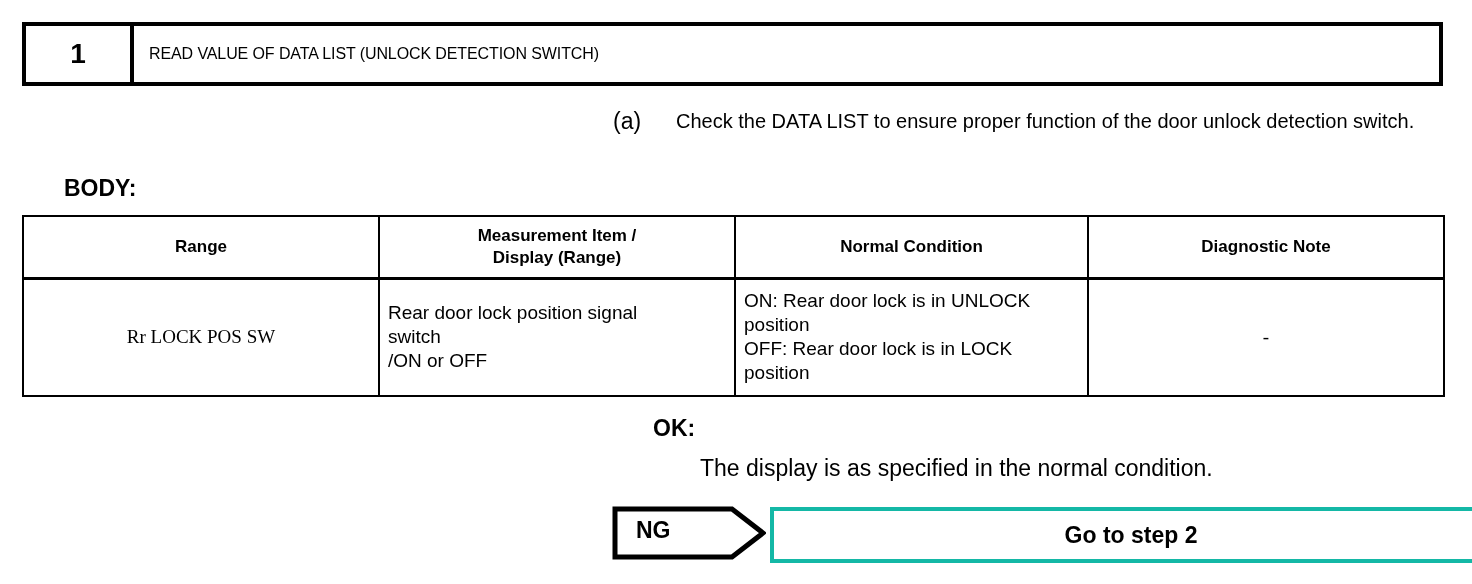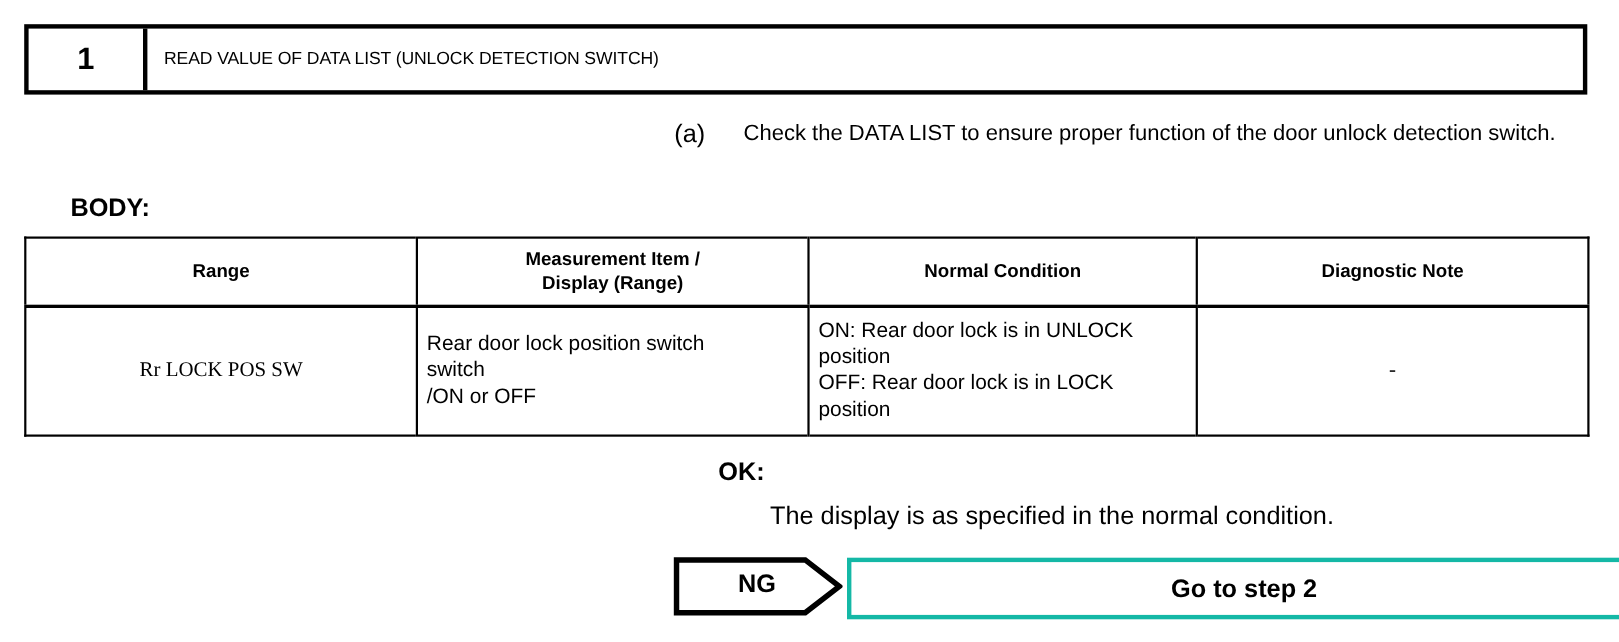--- a/index.html
+++ b/index.html
@@ -160,21 +160,20 @@
     height: 54px;
   }
   .ng-arrow svg { display: block; }
   .ng-label {
     position: absolute;
     left: 636px;
     top: 519px;
     font-size: 23px;
     font-weight: bold;
     line-height: 1;
-    margin-left: 35px;
   }
   .goto-box {
     position: absolute;
     left: 770px;
     top: 507px;
     width: 722px;
     height: 56px;
     border: 4px solid #14b8a6;
     box-sizing: border-box;
     display: flex;
@@ -221,21 +220,21 @@
         <div>Display (Range)</div>
       </th>
       <th>Normal Condition</th>
       <th>Diagnostic Note</th>
     </tr>
   </thead>
   <tbody>
     <tr>
       <td class="cell-center">Rr LOCK POS SW</td>
       <td class="cell-left cell-top">
-        <div>Rear door lock position switch</div>
+        <div>Rear door lock position signal</div>
         <div>switch</div>
         <div>/ON or OFF</div>
       </td>
       <td class="cell-left cell-top">
         <div>ON: Rear door lock is in UNLOCK</div>
         <div>position</div>
         <div>OFF: Rear door lock is in LOCK</div>
         <div>position</div>
       </td>
       <td class="cell-center">-</td>

